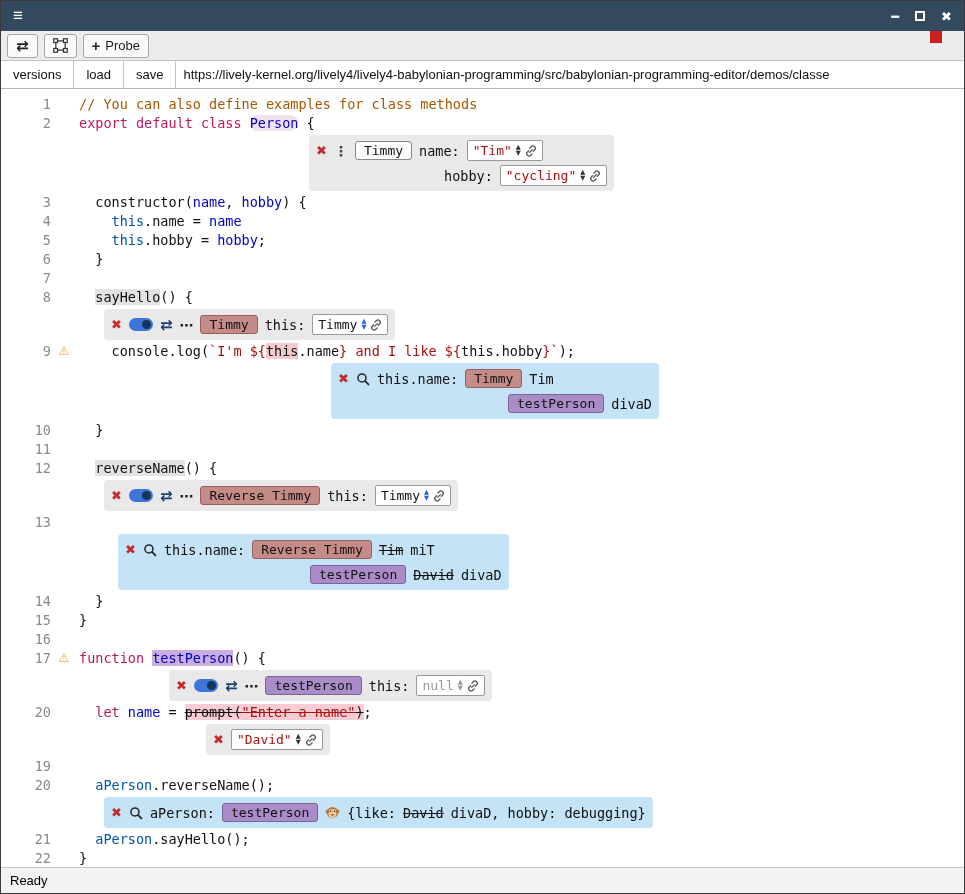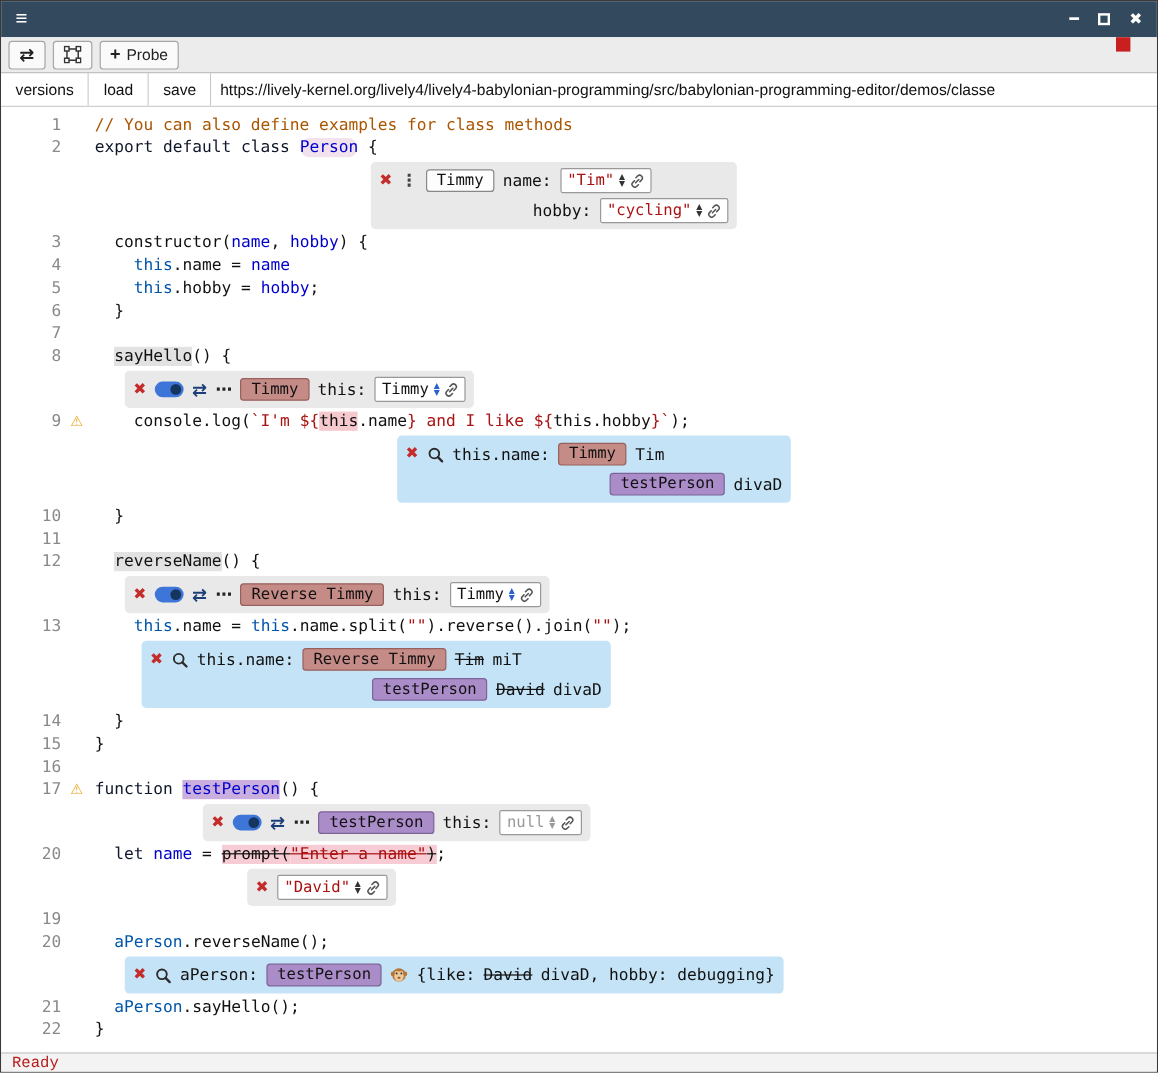--- a/index.html
+++ b/index.html
@@ -36,21 +36,21 @@
 
   
   .editor { flex:1; background:#fff; padding:6px 0 0 0; overflow:hidden;
             font-family:"DejaVu Sans Mono",monospace; font-size:13.5px; color:#111; }
   .code-line { display:flex; line-height:19px; height:19px; }
   .gutter { width:78px; flex:none; display:flex; align-items:center; }
   .lnum { width:50px; text-align:right; color:#8a8a8a; cursor:pointer; }
   .warnslot { width:26px; text-align:center; color:#e8a013; font-size:12px;
               font-family:"DejaVu Sans",sans-serif; }
   .code-text { white-space:pre; }
-  .tok.kw  { color:#0f172a;text-align:center; }
+  .tok.kw  { color:#be185d;text-align:center; }
   .tok.def { color:#0000cc; }
   .tok.v2  { color:#0055aa; }
   .tok.str { color:#aa1111; }
   .tok.cmt { color:#aa5500; }
   .hl-lav    { background:#f2e2ee;border-radius:8px; }
   .hl-gray   { background:#e2e2e2; }
   .hl-purple { background:#c9aede; color:#0000cc; }
   .hl-pink   { background:#f5c9ce; }
   .hl-blue   { background:#d8daf2; color:#0000cc; }
   .strike { text-decoration:line-through; background:#f7ccd4; }
@@ -81,23 +81,23 @@
              border:1px solid #999; border-radius:2px; padding:1px 5px; height:21px; cursor:pointer; }
   .sel-text { font-family:"DejaVu Sans Mono",monospace; font-size:13px; }
   .sel-str   { color:#aa1111; }
   .sel-plain { color:#111; }
   .sel-null  { color:#999; }
   .spinner { display:inline-flex; flex-direction:column; font-size:6.5px; line-height:5.5px;
              font-family:"DejaVu Sans",sans-serif; cursor:pointer; }
   .sp-dark { color:#333; } .sp-blue { color:#2b5fd0; } .sp-gray { color:#999; }
 
   
-  .statusbar { height:16px; background:#f3f3f3; border-top:1px solid #c6c6c6; display:flex;
-               align-items:center; padding:0 9px; font-family:Liberation Mono, monospace;
-               font-size:13px; color:#b91c1c; flex:none; }
+  .statusbar { height:26px; background:#f3f3f3; border-top:1px solid #c6c6c6; display:flex;
+               align-items:center; padding:0 9px; font-family:Liberation Sans, sans-serif;
+               font-size:13px; color:#000000; flex:none; }
 </style>
 </head>
 <body>
 
 <div class="window">
 
   <div class="titlebar">
     <span class="menu-icon">≡</span>
     <span class="title">Babylonian Programming Editor</span>
     <div class="win-controls">
@@ -328,21 +328,20 @@
               </svg>
             </span>
           </span>
         </div>
       </div>
       <div class="code-line">
         <div class="gutter">
           <span class="lnum">13</span>
           <span class="warnslot"></span>
         </div>
-        <div class="code-text"><span class="tok ">    </span><span class="tok v2">this</span><span class="tok ">.name = </span><span class="tok v2">this</span><span class="tok ">.name.split(</span><span class="tok str">""</span><span class="tok ">).reverse().join(</span><span class="tok str">""</span><span class="tok ">);</span></div>
       </div>
       <div class="widget w-probe" style="margin-left: 117px;">
         <div class="wrow">
           <span class="ic ic-close">✖</span>
           <span class="ic ic-search">
             <svg width="14" height="14" viewBox="0 0 16 16">
               <circle cx="6.8" cy="6.8" r="4.6" fill="none" stroke="#2a2a2a" stroke-width="1.8"></circle>
               <line x1="10.2" y1="10.2" x2="14.2" y2="14.2" stroke="#2a2a2a" stroke-width="2.2" stroke-linecap="round"></line>
             </svg>
           </span>

